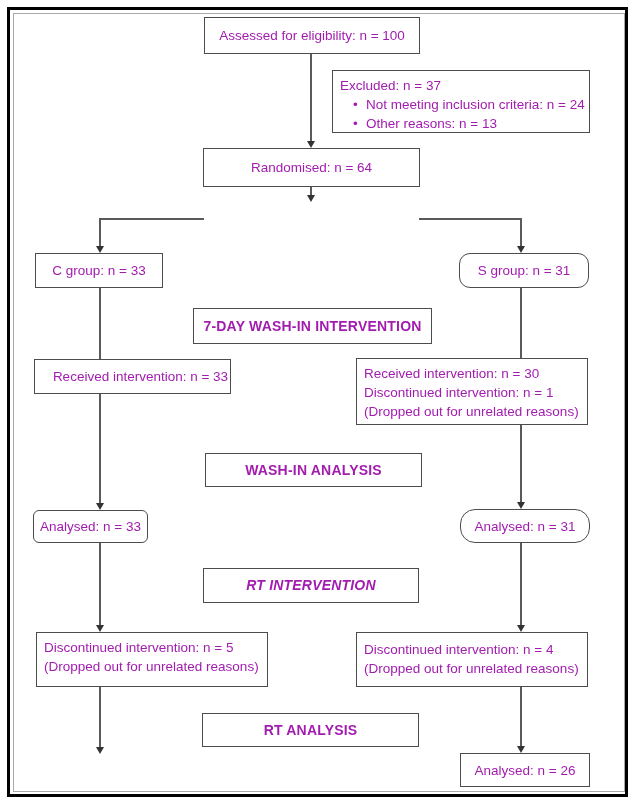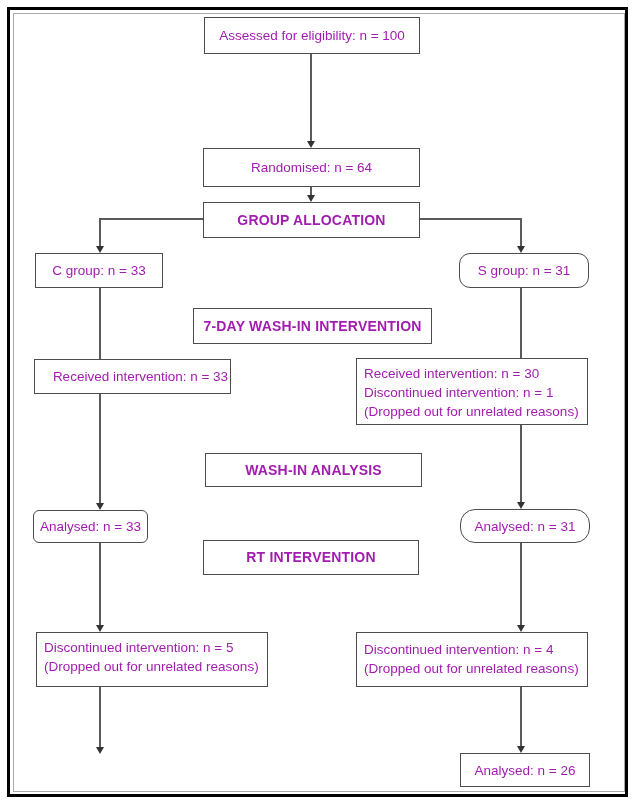--- a/index.html
+++ b/index.html
@@ -99,28 +99,30 @@
   <div class="arrow-down" style="left:517px; top:502px;"></div>
   <div class="arrow-down" style="left:96px;  top:625px;"></div>
   <div class="arrow-down" style="left:517px; top:625px;"></div>
   <div class="arrow-down" style="left:96px;  top:747px;"></div>
   <div class="arrow-down" style="left:517px; top:746px;"></div>
 
   <div class="box center" style="left:204px; top:17px; width:216px; height:37px;">
     <span>Assessed for eligibility: n = 100</span>
   </div>
 
+  <div class="box multiline" style="left:332px; top:70px; width:258px; height:63px;">
+    <div>Excluded: n = 37</div>
+    <div class="bullet-line">Not meeting inclusion criteria: n = 24</div>
+    <div class="bullet-line">Other reasons: n = 13</div>
+  </div>
 
   <div class="box center" style="left:203px; top:148px; width:217px; height:39px;">
     <span>Randomised: n = 64</span>
   </div>
 
-  <div class="box center bold" style="left:203px; top:202px; width:217px; height:36px;">
-    <span>GROUP ALLOCATION</span>
-  </div>
 
   <div class="box center" style="left:35px; top:253px; width:128px; height:35px;">
     <span>C group: n = 33</span>
   </div>
 
   <div class="box center" style="left:459px; top:253px; width:130px; height:35px;border-radius:11px;">
     <span>S group: n = 31</span>
   </div>
 
   <div class="box center bold" style="left:193px; top:308px; width:239px; height:36px;">
@@ -142,33 +144,36 @@
   </div>
 
   <div class="box center" style="left:33px; top:510px; width:115px; height:33px;border-radius:6px;">
     <span>Analysed: n = 33</span>
   </div>
 
   <div class="box center" style="left:460px; top:509px; width:130px; height:34px;border-radius:15px;">
     <span>Analysed: n = 31</span>
   </div>
 
-  <div class="box center bold" style="left:203px; top:540px; width:216px; height:35px;">
+  <div class="box center bold" style="left:203px; top:568px; width:216px; height:35px;font-style:italic;">
     <span>RT INTERVENTION</span>
   </div>
 
   <div class="box multiline" style="left:36px; top:632px; width:232px; height:55px; padding-top:5px;">
     <div>Discontinued intervention: n = 5</div>
     <div>(Dropped out for unrelated reasons)</div>
   </div>
 
   <div class="box multiline" style="left:356px; top:632px; width:232px; height:55px; padding-top:7px;">
     <div>Discontinued intervention: n = 4</div>
     <div>(Dropped out for unrelated reasons)</div>
   </div>
 
+  <div class="box center bold" style="left:202px; top:713px; width:217px; height:34px;">
+    <span>RT ANALYSIS</span>
+  </div>
 
 
   <div class="box center" style="left:460px; top:753px; width:130px; height:34px;">
     <span>Analysed: n = 26</span>
   </div>
 
 </div>
 
 </body></html>

